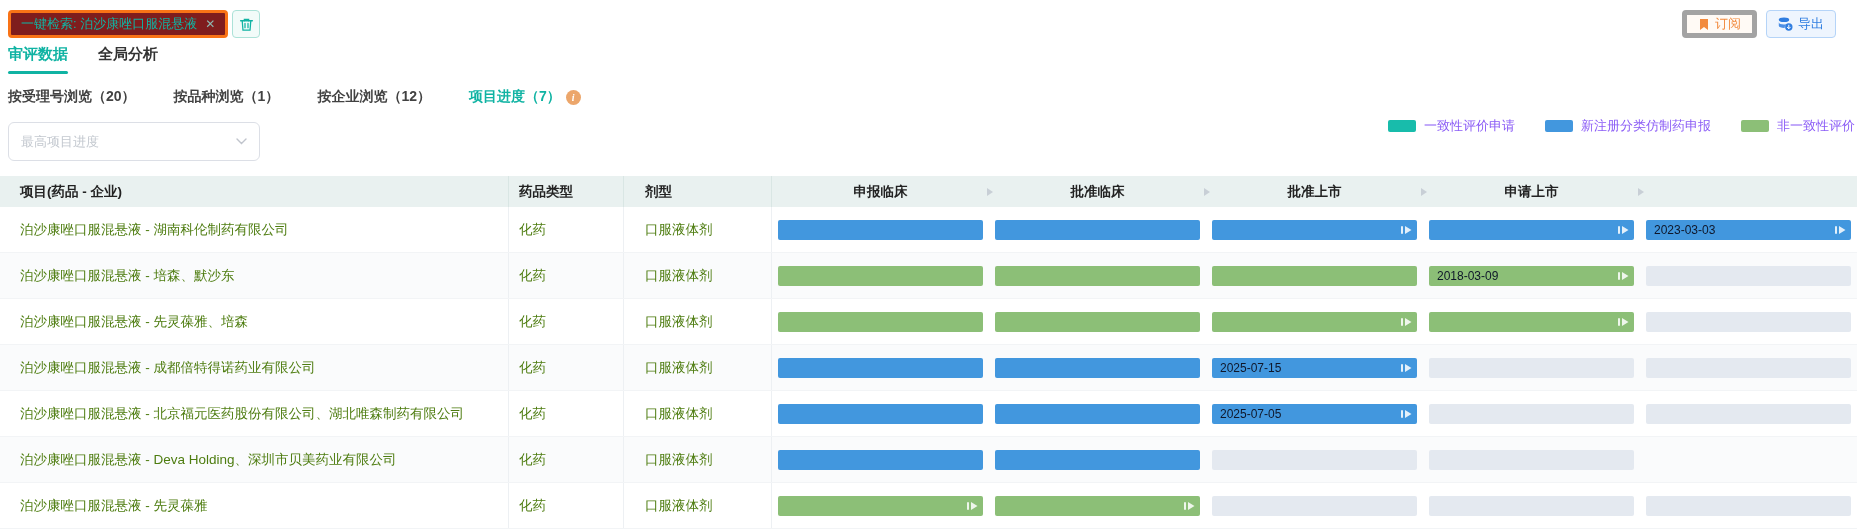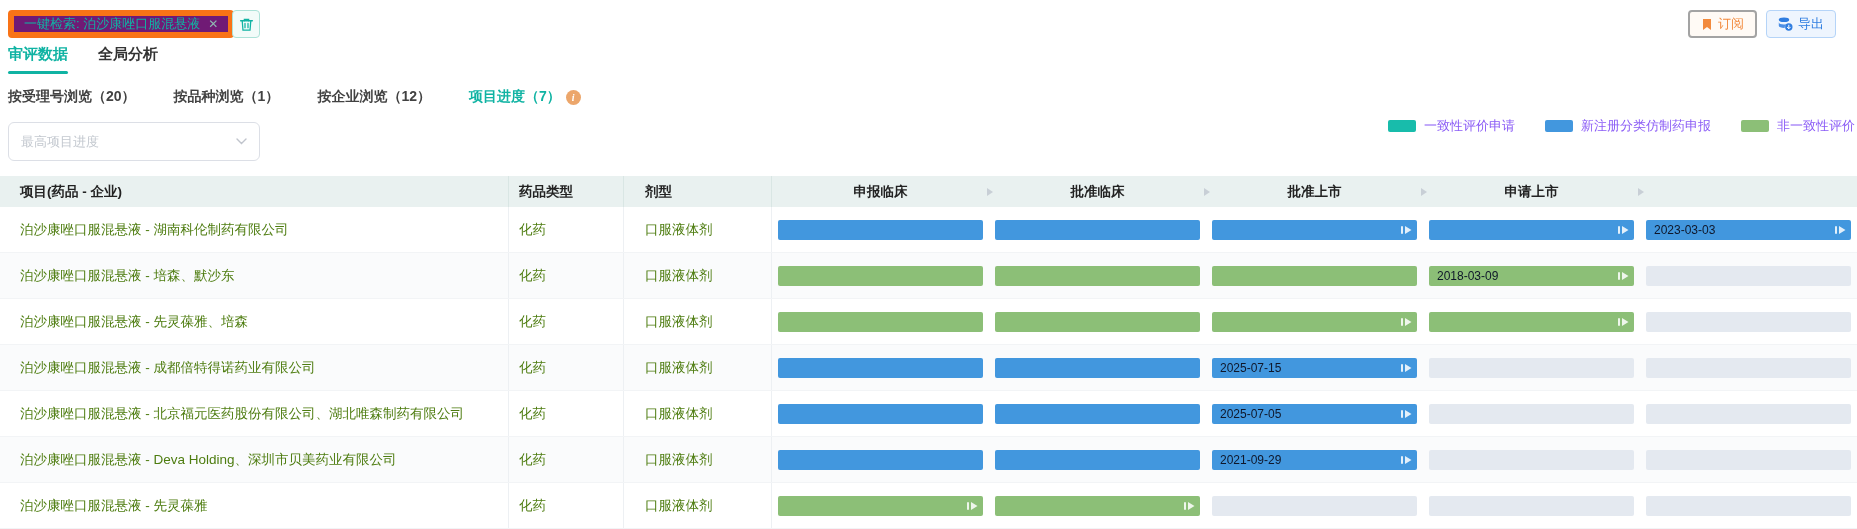--- a/index.html
+++ b/index.html
@@ -2,29 +2,29 @@
 <html><head>
 <meta charset="utf-8">
 <style>
   * { margin:0; padding:0; box-sizing:border-box; }
   html,body { width:1857px; height:529px; background:#fff; overflow:hidden;
     font-family:"Liberation Sans","DejaVu Sans",sans-serif; }
   .page { position:relative; width:1857px; height:529px; background:#fff; }
 
   
   .search-tag { position:absolute; left:8px; top:10px; height:28px; display:inline-flex;
-    align-items:center; gap:8px; padding:0 10px; border:6px solid #f97316; background:#701a75;
+    align-items:center; gap:8px; padding:0 10px; border:3px solid #f97316; background:#7f1d1d;
     border-radius:4px; color:#10b3a3; font-size:13px; cursor:default; }
   .search-tag .close-x { color:#8fb9b2; font-size:12px; cursor:pointer; line-height:1; }
   .trash-btn { position:absolute; left:232px; top:10px; width:28px; height:28px;
     border:1px solid #ace2d8; background:#f2fbf9; border-radius:4px; display:flex;
     align-items:center; justify-content:center; cursor:pointer; }
   .btn { position:absolute; top:10px; height:28px; display:inline-flex; align-items:center;
     gap:5px; padding:0 11px; border-radius:4px; font-size:13px; cursor:pointer; }
-  .btn-subscribe { right:100px; color:#f28a3d; border:2px solid #a3a3a3; background:#fffaf5; }
+  .btn-subscribe { right:100px; color:#f28a3d; border:5px solid #a3a3a3; background:#fffaf5; }
   .btn-export { right:21px; color:#2f7de0; border:1px solid #b5d4f8; background:#eef5fe; }
 
   
   .main-tabs { position:absolute; left:8px; top:45px; display:flex; gap:30px; }
   .main-tab { font-size:15px; font-weight:bold; color:#333; cursor:pointer; padding-bottom:10px; position:relative; }
   .main-tab.active { color:#10b3a3; }
   .main-tab.active:after { content:""; position:absolute; left:0; right:0; bottom:0; height:3px;
     border-radius:2px; background:#10b3a3; }
 
   
@@ -360,31 +360,20 @@
           <div class="cell c2">化药</div>
           <div class="cell c3">口服液体剂</div>
           <div class="stage-track">
             <div class="stage-cell">
               <div class="bar" style="background: rgb(66, 151, 222);"></div>
             </div>
             <div class="stage-cell">
               <div class="bar" style="background: rgb(66, 151, 222);"></div>
             </div>
             <div class="stage-cell">
-              <div class="bar" style="background: rgb(66, 151, 222);">
-                <span class="bar-date">2021-09-29</span>
-                <span class="bar-arrow">
-                  <svg width="11" height="11" viewBox="0 0 11 11">
-                    <rect x="0" y="1.5" width="2" height="8" rx="1" fill="rgba(255,255,255,.85)"></rect>
-                    <path d="M4 1.5 L10.5 5.5 L4 9.5 Z" fill="rgba(255,255,255,.85)"></path>
-                  </svg>
-                </span>
-              </div>
-            </div>
-            <div class="stage-cell">
               <div class="bar" style="background: rgb(228, 233, 240);"></div>
             </div>
             <div class="stage-cell">
               <div class="bar" style="background: rgb(228, 233, 240);"></div>
             </div>
           </div>
         </div>
         <div class="row">
           <div class="cell c1">泊沙康唑口服混悬液 - 先灵葆雅</div>
           <div class="cell c2">化药</div>

